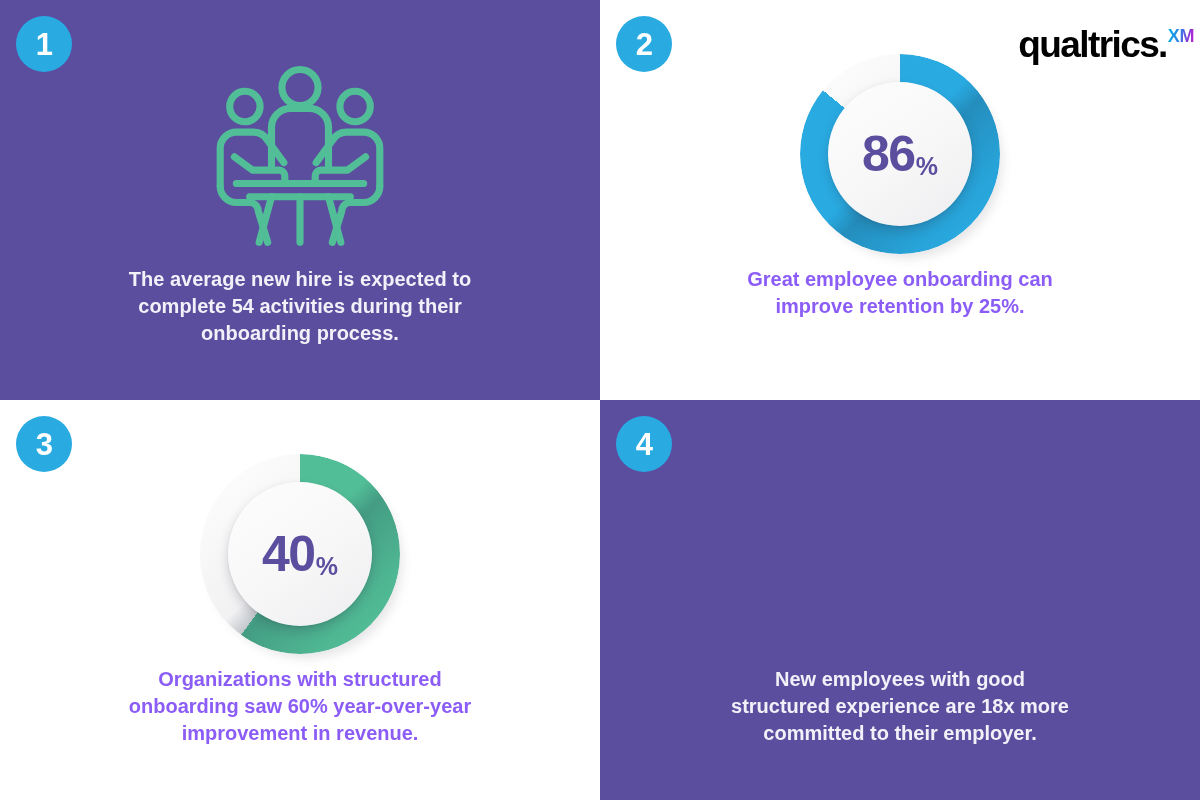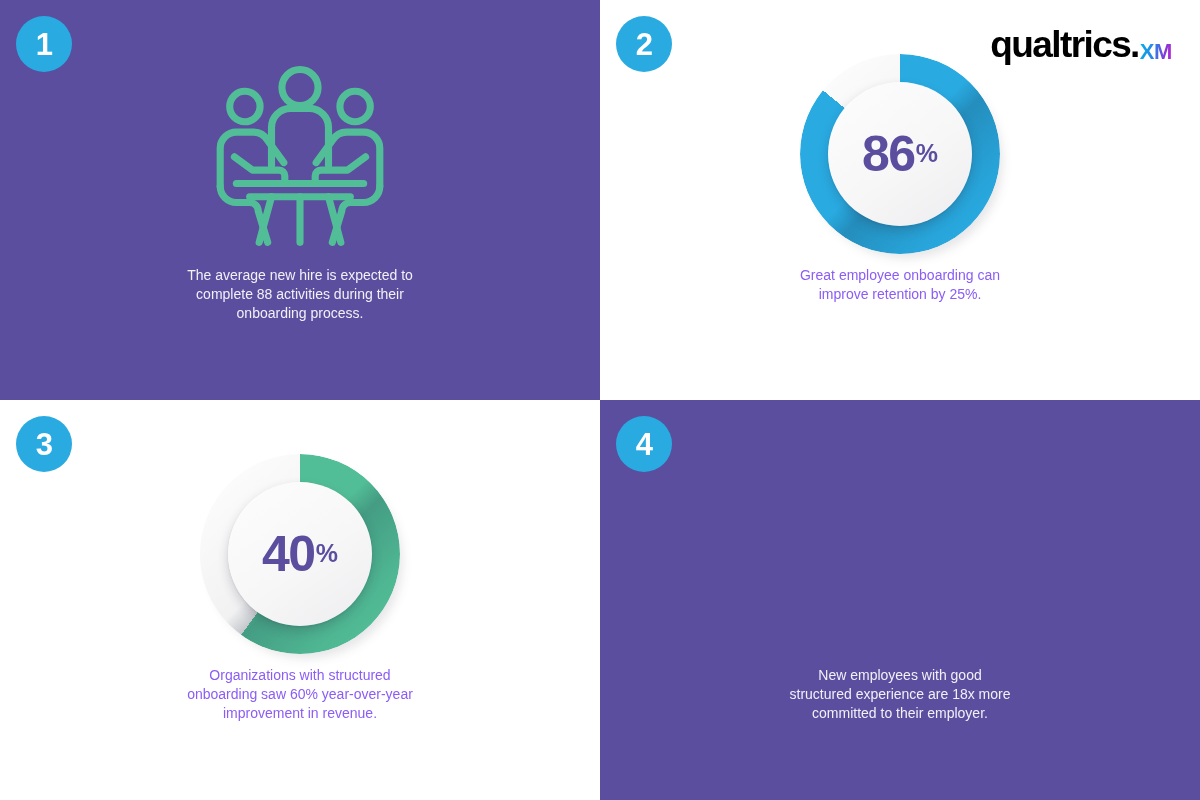--- a/index.html
+++ b/index.html
@@ -50,36 +50,36 @@
     align-items: center;
     justify-content: center;
     line-height: 1;
     letter-spacing: -0.5px;
     z-index: 5;
   }
 
   
   .logo {
     position: absolute;
-    right: 28px;
+    right: 6px;
     top: 26px;
     display: flex;
-    align-items: flex-end;
+    align-items: flex-start;
     z-index: 6;
   }
   .logo-word {
     font-family: "Liberation Sans", sans-serif;
     font-size: 37px;
     font-weight: bold;
     color: #000000;
     letter-spacing: -1.6px;
     line-height: 1;
   }
   .logo-xm {
-    font-size: 22px;
+    font-size: 18px;
     font-weight: bold;
     line-height: 1;
     margin-top: 1px;
     margin-left: 1px;
     letter-spacing: -0.4px;
     background: linear-gradient(100deg, #00B4E5 0%, #2D7FE8 45%, #8B34D6 78%, #C61FD0 100%);
     -webkit-background-clip: text;
     background-clip: text;
     color: transparent;
     -webkit-text-fill-color: transparent;
@@ -95,23 +95,23 @@
     display: flex;
     align-items: center;
     justify-content: center;
   }
   .caption {
     position: absolute;
     left: 60px;
     right: 60px;
     top: 266px;
     text-align: center;
-    font-size: 14px;
+    font-size: 20px;
     line-height: 1.34;
-    font-weight: normal;
+    font-weight: bold;
   }
   .caption.on-purple { color: #F2F0F8; }
   .caption.on-white  { color: #8b5cf6; }
   .caption .line { display: block; white-space: nowrap; }
 
   
   .donut-wrap {
     position: relative;
     width: 200px;
     height: 200px;
@@ -151,21 +151,21 @@
     height: 144px;
     border-radius: 50%;
     background: linear-gradient(145deg, #FDFDFD 0%, #F7F7F8 55%, #EDEDEF 100%);
     box-shadow: 0 5px 11px rgba(40,40,60,0.20), 0 1px 2px rgba(40,40,60,0.10);
     display: flex;
     align-items: center;
     justify-content: center;
   }
   .donut-value {
     display: flex;
-    align-items: center;
+    align-items: flex-end;
     color: #5B4E9E;
     line-height: 1;
   }
   .donut-num {
     font-size: 50px;
     font-weight: bold;
     letter-spacing: -1.5px;
   }
   .donut-pct {
     font-size: 25px;
@@ -212,21 +212,21 @@
           <path d="M70 145 l-13 48"></path>
 
           <path d="M184 134 a17 17 0 0 1 -17 17 h-14 a9 9 0 0 0 -9 9 l-10 33"></path>
           <path d="M130 145 l13 48"></path>
         </g>
       </svg>
     </div>
 
     <div class="caption on-purple">
       <span class="line">The average new hire is expected to</span>
-      <span class="line">complete 88 activities during their</span>
+      <span class="line">complete 54 activities during their</span>
       <span class="line">onboarding process.</span>
     </div>
   </section>
 
   <section class="panel white">
     <div class="badge">2</div>
 
     <div class="logo">
       <span class="logo-word">qualtrics.</span>
       <span class="logo-xm">XM</span>

